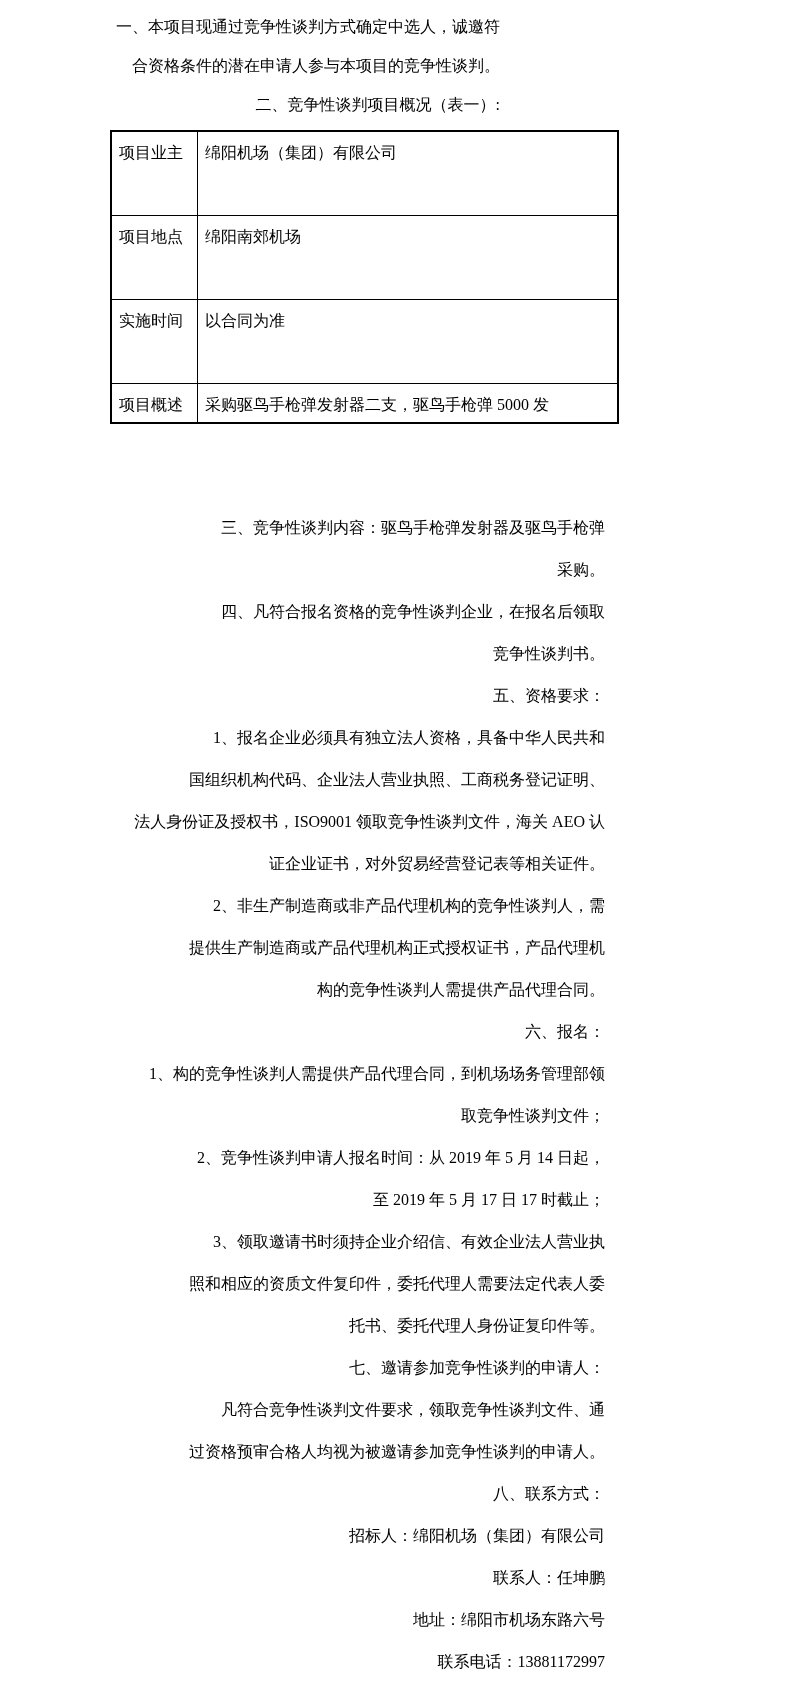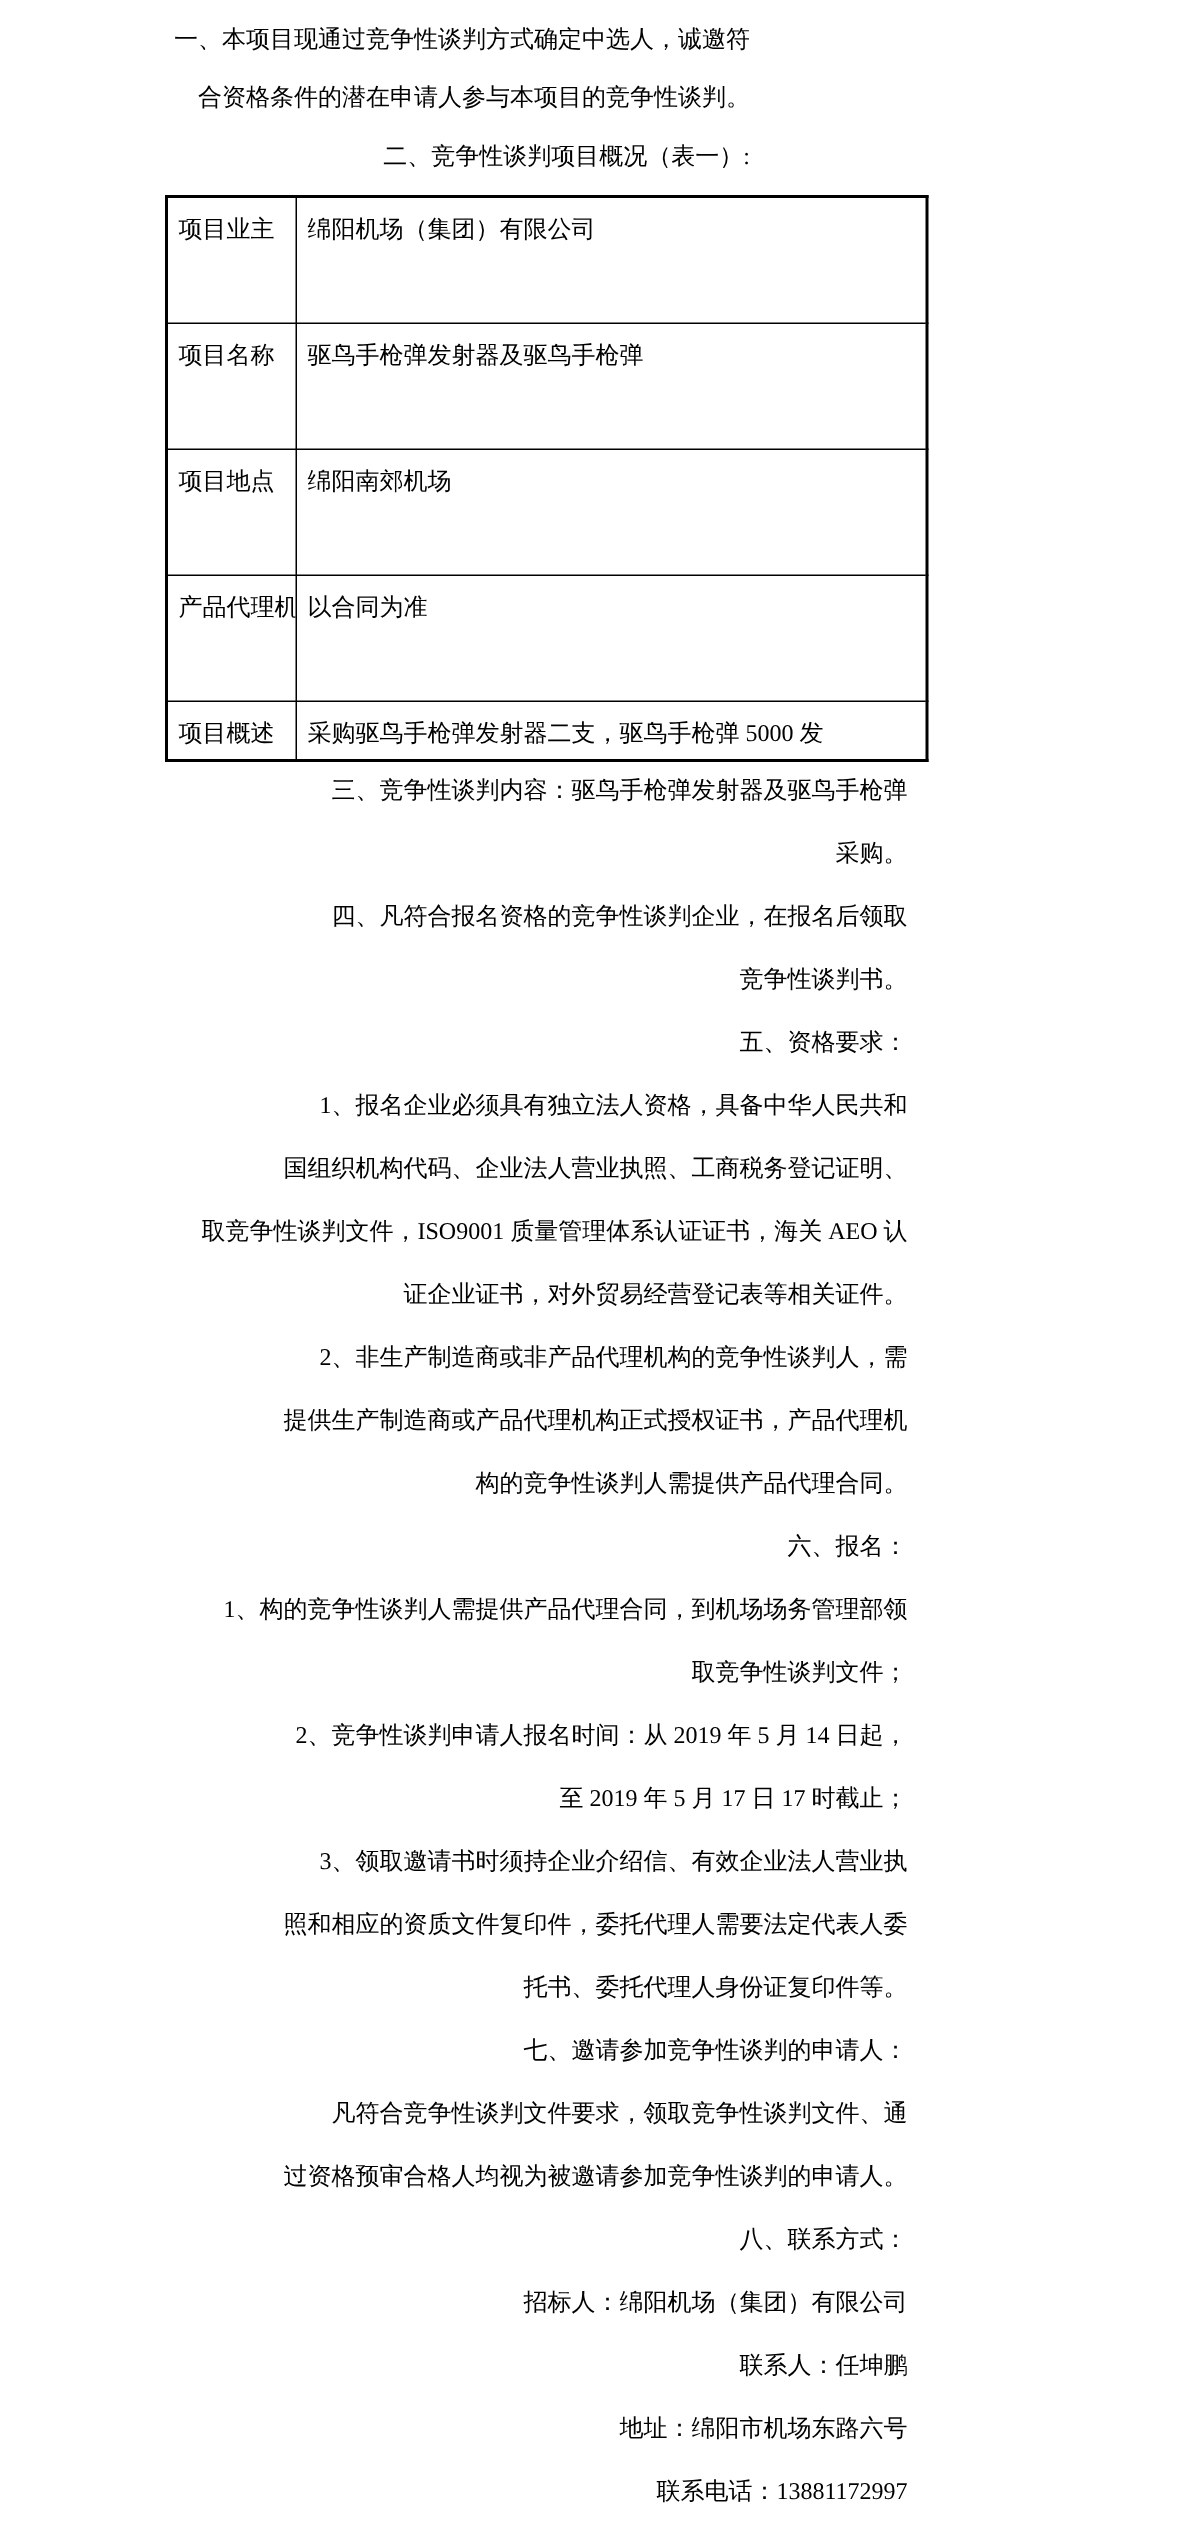--- a/index.html
+++ b/index.html
@@ -59,47 +59,43 @@
     <div class="line"><span>二、竞争性谈判项目概况（表一）:</span></div>
   </div>
 
   <table class="overview">
     <tbody>
       <tr class="row-tall">
         <td class="label-col">项目业主</td>
         <td class="value-col">绵阳机场（集团）有限公司</td>
       </tr>
       <tr class="row-tall">
-        <td class="label-col">项目名称</td>
-        <td class="value-col">驱鸟手枪弹发射器及驱鸟手枪弹</td>
-      </tr>
-      <tr class="row-tall">
         <td class="label-col">项目地点</td>
         <td class="value-col">绵阳南郊机场</td>
       </tr>
       <tr class="row-tall">
-        <td class="label-col">产品代理机</td>
+        <td class="label-col">实施时间</td>
         <td class="value-col">以合同为准</td>
       </tr>
       <tr class="row-short">
         <td class="label-col">项目概述</td>
         <td class="value-col">采购驱鸟手枪弹发射器二支，驱鸟手枪弹 5000 发</td>
       </tr>
     </tbody>
   </table>
 
   <div class="body-block">
     <div class="line"><span class="marker">三、</span><span>竞争性谈判内容：驱鸟手枪弹发射器及驱鸟手枪弹</span></div>
     <div class="line"><span>采购。</span></div>
     <div class="line"><span class="marker">四、</span><span>凡符合报名资格的竞争性谈判企业，在报名后领取</span></div>
     <div class="line"><span>竞争性谈判书。</span></div>
     <div class="line"><span class="marker">五、</span><span>资格要求：</span></div>
     <div class="line"><span class="marker">1、</span><span>报名企业必须具有独立法人资格，具备中华人民共和</span></div>
     <div class="line"><span>国组织机构代码、企业法人营业执照、工商税务登记证明、</span></div>
-    <div class="line"><span>取竞争性谈判文件，ISO9001 质量管理体系认证证书，海关 AEO 认</span></div>
+    <div class="line"><span>法人身份证及授权书，ISO9001 领取竞争性谈判文件，海关 AEO 认</span></div>
     <div class="line"><span>证企业证书，对外贸易经营登记表等相关证件。</span></div>
     <div class="line"><span class="marker">2、</span><span>非生产制造商或非产品代理机构的竞争性谈判人，需</span></div>
     <div class="line"><span>提供生产制造商或产品代理机构正式授权证书，产品代理机</span></div>
     <div class="line"><span>构的竞争性谈判人需提供产品代理合同。</span></div>
     <div class="line"><span class="marker">六、</span><span>报名：</span></div>
     <div class="line"><span class="marker">1、</span><span>构的竞争性谈判人需提供产品代理合同，到机场场务管理部领</span></div>
     <div class="line"><span>取竞争性谈判文件；</span></div>
     <div class="line"><span class="marker">2、</span><span>竞争性谈判申请人报名时间：从 2019 年 5 月 14 日起，</span></div>
     <div class="line"><span>至 2019 年 5 月 17 日 17 时截止；</span></div>
     <div class="line"><span class="marker">3、</span><span>领取邀请书时须持企业介绍信、有效企业法人营业执</span></div>

